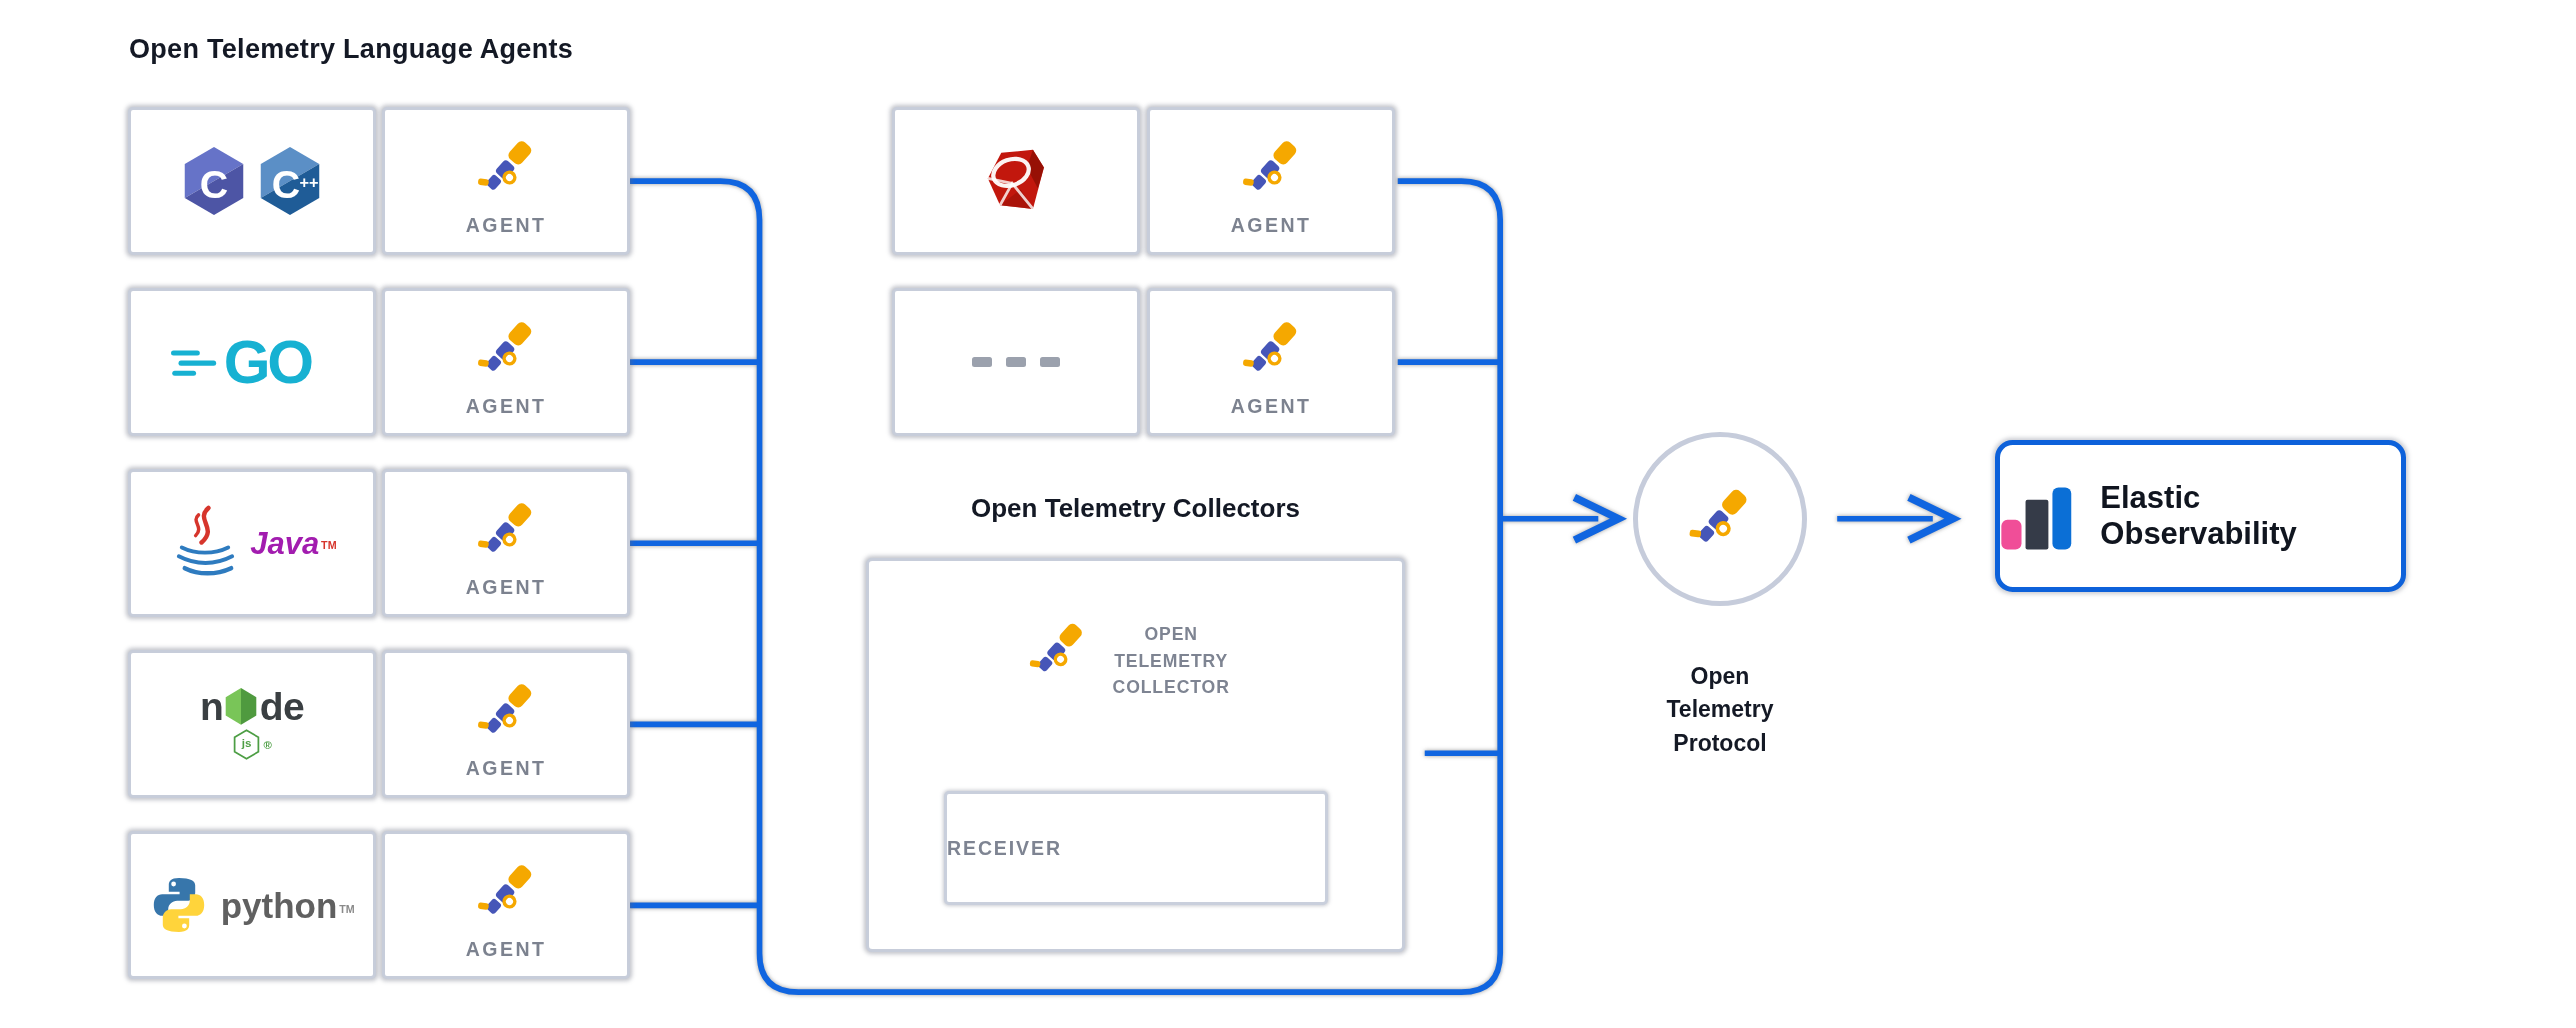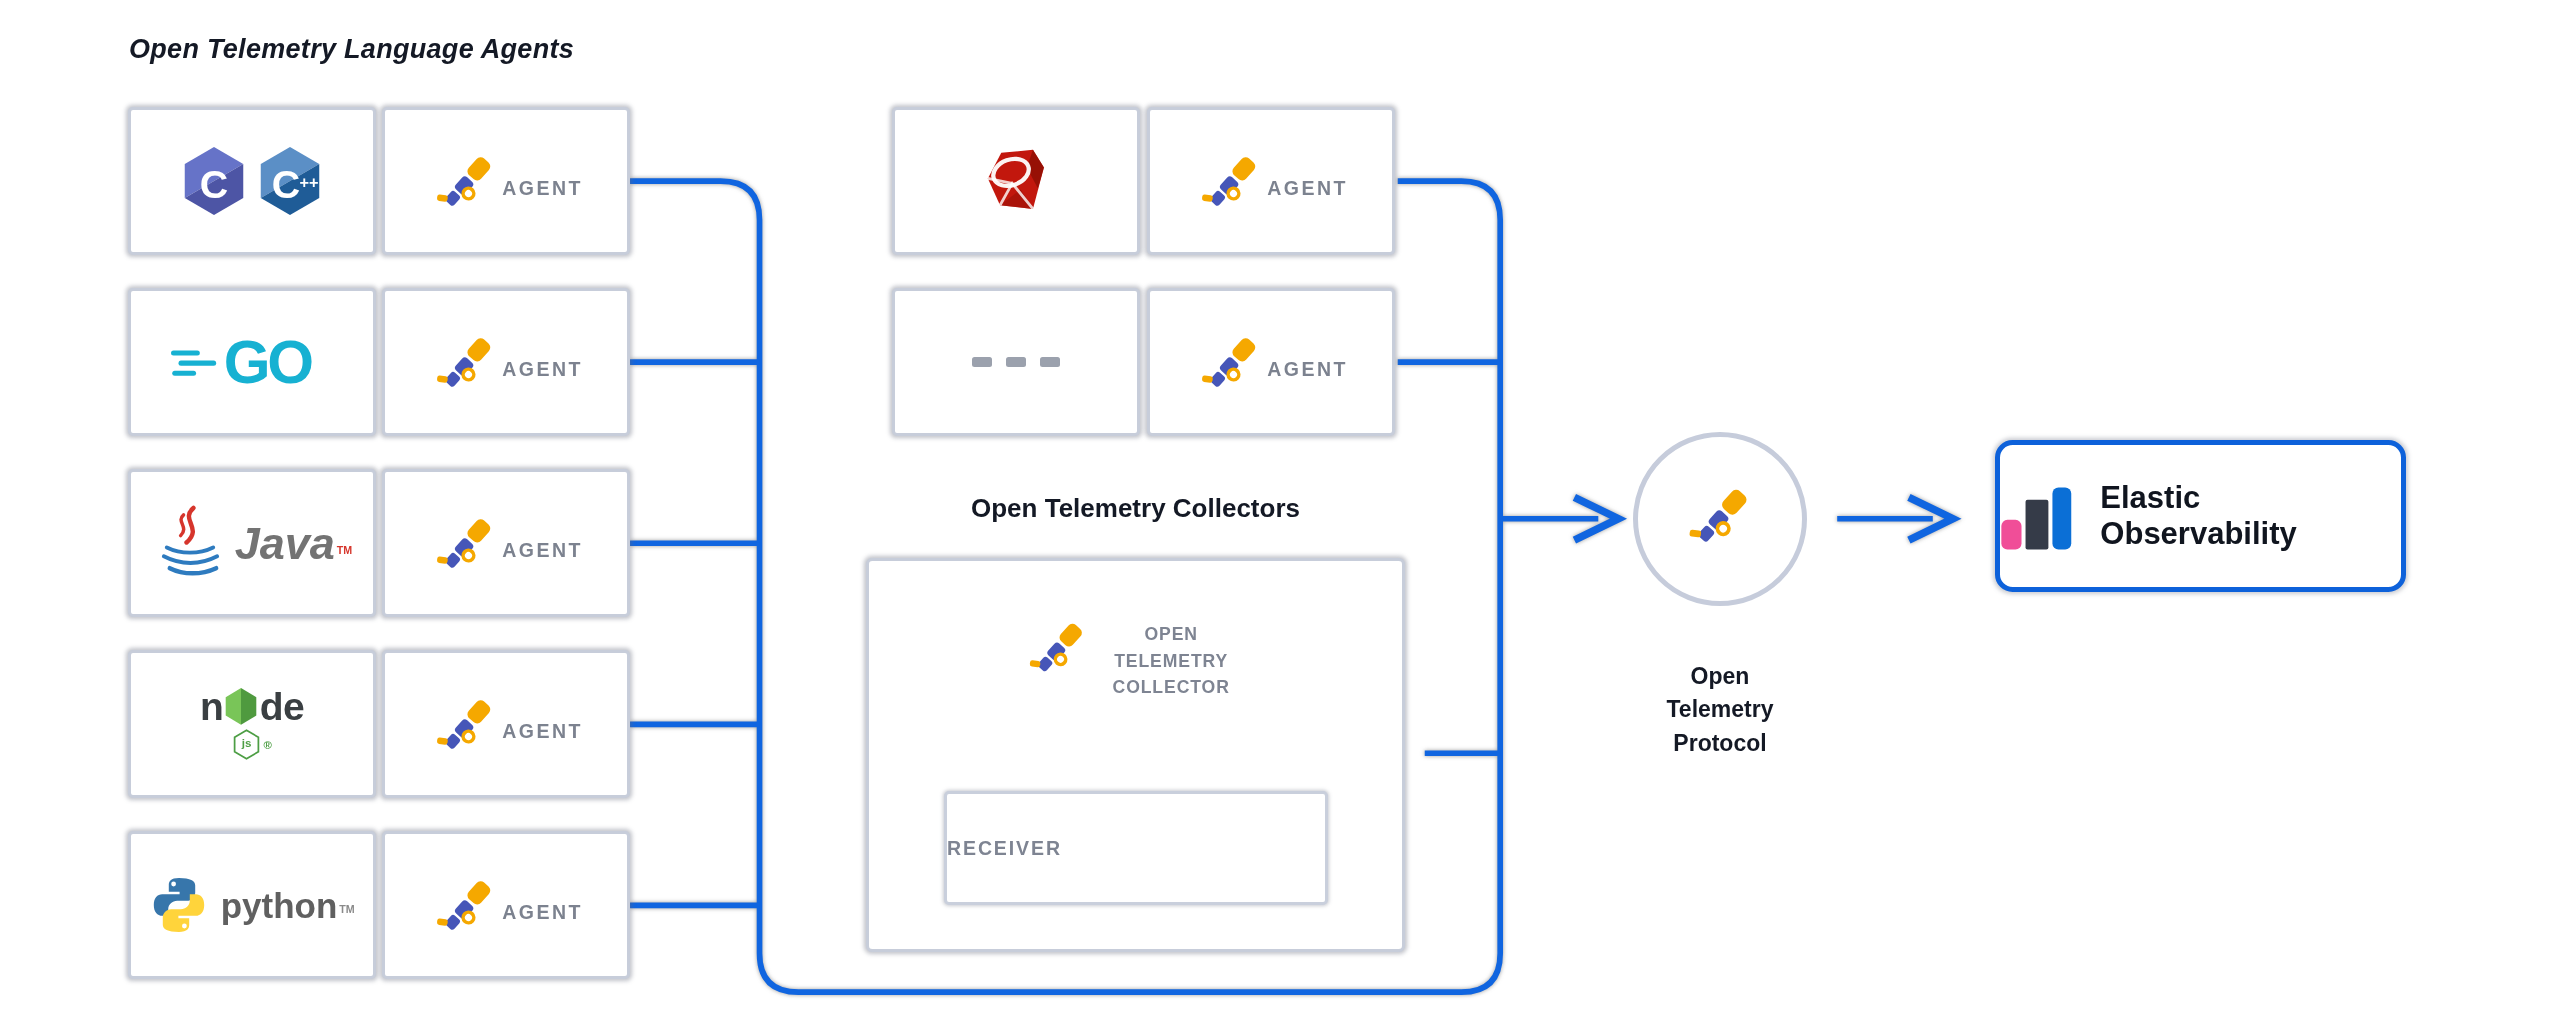--- a/index.html
+++ b/index.html
@@ -1,30 +1,30 @@
 <!DOCTYPE html>
 <html style="font-size:10px"><head>
 <meta charset="utf-8">
 <style>
   html,body{margin:0;padding:0;background:#ffffff;}
   #canvas{position:relative;width:2576px;height:1028px;background:#ffffff;overflow:hidden;
           font-family:"Liberation Sans",sans-serif;}
   svg{display:block;}
   #connectors{position:absolute;left:0;top:0;filter:drop-shadow(0 0 1.9px rgba(75,75,75,.55));}
   .section-title{position:absolute;font-weight:bold;color:#141925;}
-  #lang-title{left:129px;top:34px;font-size:27px;letter-spacing:0.3px;font-style:italic;}
+  #lang-title{left:129px;top:34px;font-size:27px;letter-spacing:0.3px;}
   #collectors-title{left:866px;top:493px;width:539px;text-align:center;font-size:26px;}
   .panel{position:absolute;width:248px;height:148px;background:#fff;border:3.1px solid #c7cdda;
          border-radius:5px;box-sizing:border-box;display:flex;align-items:center;justify-content:center;
          box-shadow:0 0 4.4px 1.3px rgba(100,106,122,.40);}
-  .agent-panel{flex-direction:row;padding-top:6.3px;}
+  .agent-panel{flex-direction:column;padding-top:6.3px;}
   .agent-label{font-size:19.5px;font-weight:bold;color:#7c828f;letter-spacing:2.5px;margin-top:8.8px;}
   .tele{width:73px;height:73px;}
   .logo-row{display:flex;align-items:center;gap:8.8px;}
-  .java-word{font-size:45px;font-weight:bold;font-style:italic;color:#737373;line-height:1;}
+  .java-word{font-size:31px;font-weight:bold;font-style:italic;color:#a21caf;line-height:1;}
   .tm{font-size:10.7px;color:#8a8a8a;font-weight:bold;vertical-align:super;margin-left:1.9px;}
   .node-word{font-size:39px;font-weight:bold;color:#3a3f42;letter-spacing:-0.6px;line-height:1;}
   .node-col{display:flex;flex-direction:column;align-items:center;gap:2.5px;}
   .python-word{font-size:35px;font-weight:bold;color:#606060;line-height:1;}
   .dots{display:flex;gap:14px;align-items:center;}
   .dots span{display:block;width:20px;height:10px;border-radius:2.5px;background:#9ba1ad;}
   #collectors-box{position:absolute;left:866px;top:558px;width:539px;height:394px;background:#fff;
                   border:3.1px solid #c7cdda;border-radius:6.3px;box-sizing:border-box;
                   box-shadow:0 0 4.4px 1.3px rgba(100,106,122,.40);}
   .collector-cols{display:flex;justify-content:space-around;padding:39px 19px 0 19px;}

